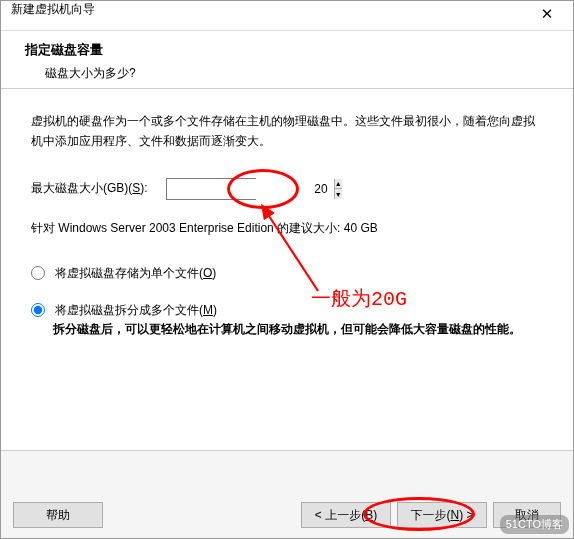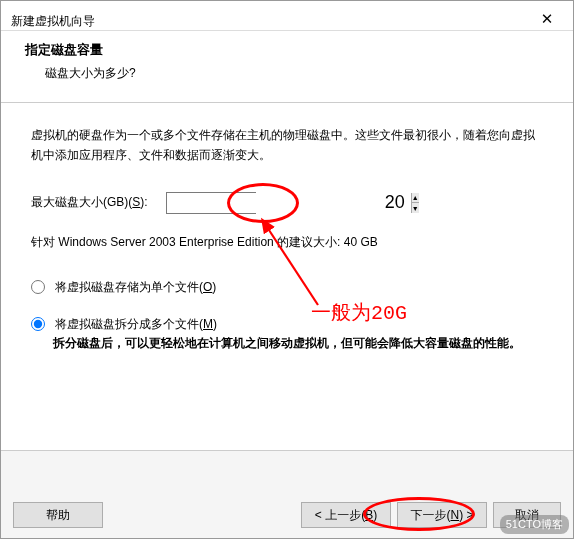--- a/index.html
+++ b/index.html
@@ -15,38 +15,38 @@
       height: 539px;
       background: #fff;
       border: 1px solid #999;
       display: flex;
       flex-direction: column;
       position: relative;
     }
     .titlebar {
       height: 30px;
       display: flex;
-      align-items: flex-end;
+      align-items: flex-start;
       justify-content: space-between;
       padding: 0 6px 0 10px;
       border-bottom: 1px solid #ddd;
       background: #fff;
     }
     .titlebar-title { font-size: 12px; }
     .titlebar-close {
       width: 40px;
       height: 24px;
       background: transparent;
       border: none;
       font-size: 15px;
       cursor: pointer;
       line-height: 1;
     }
     .header {
-      padding: 10px 18px 20px 18px;
+      padding: 10px 18px 6px 18px;
       border-bottom: 1px solid #ccc;
       background: #fff;
     }
     .header h1 {
       margin: 0 0 6px 6px;
       font-size: 13px;
       font-weight: bold;
     }
     .header .sub {
       margin: 0 0 0 26px;
@@ -77,21 +77,21 @@
       background: #fff;
       display: flex;
       align-items: stretch;
       position: relative;
     }
     .spinner input {
       flex: 1;
       border: none;
       text-align: right;
       padding: 0 6px;
-      font-size: 18px;
+      font-size: 12px;
       outline: none;
     }
     .spinner-btns {
       width: 16px;
       display: flex;
       flex-direction: column;
       border-left: 1px solid #aaa;
     }
     .spinner-btns button {
       flex: 1;

